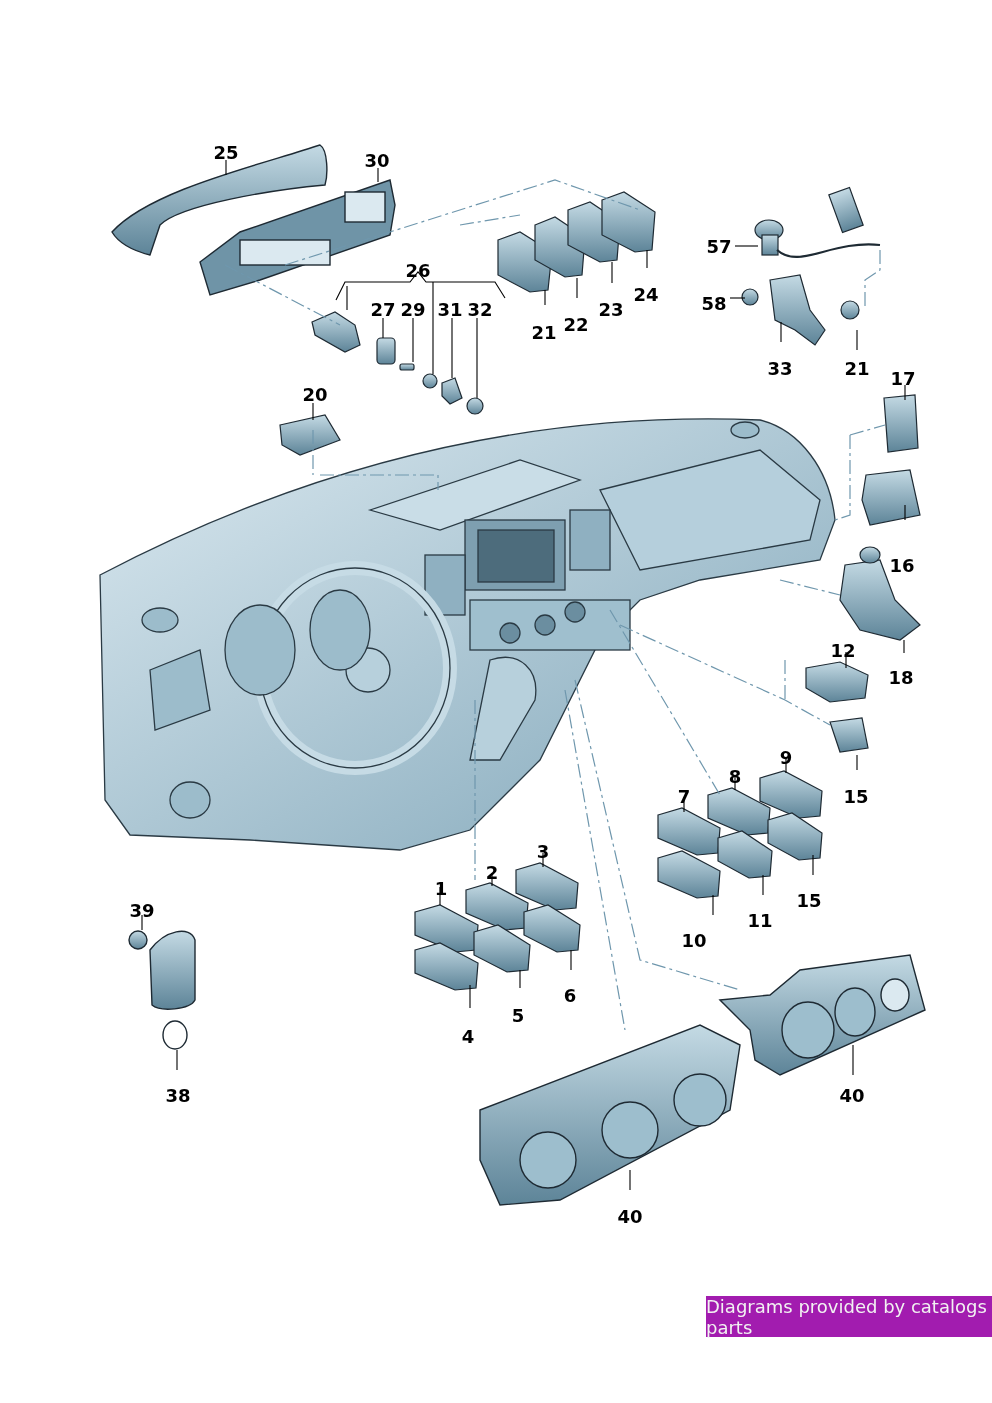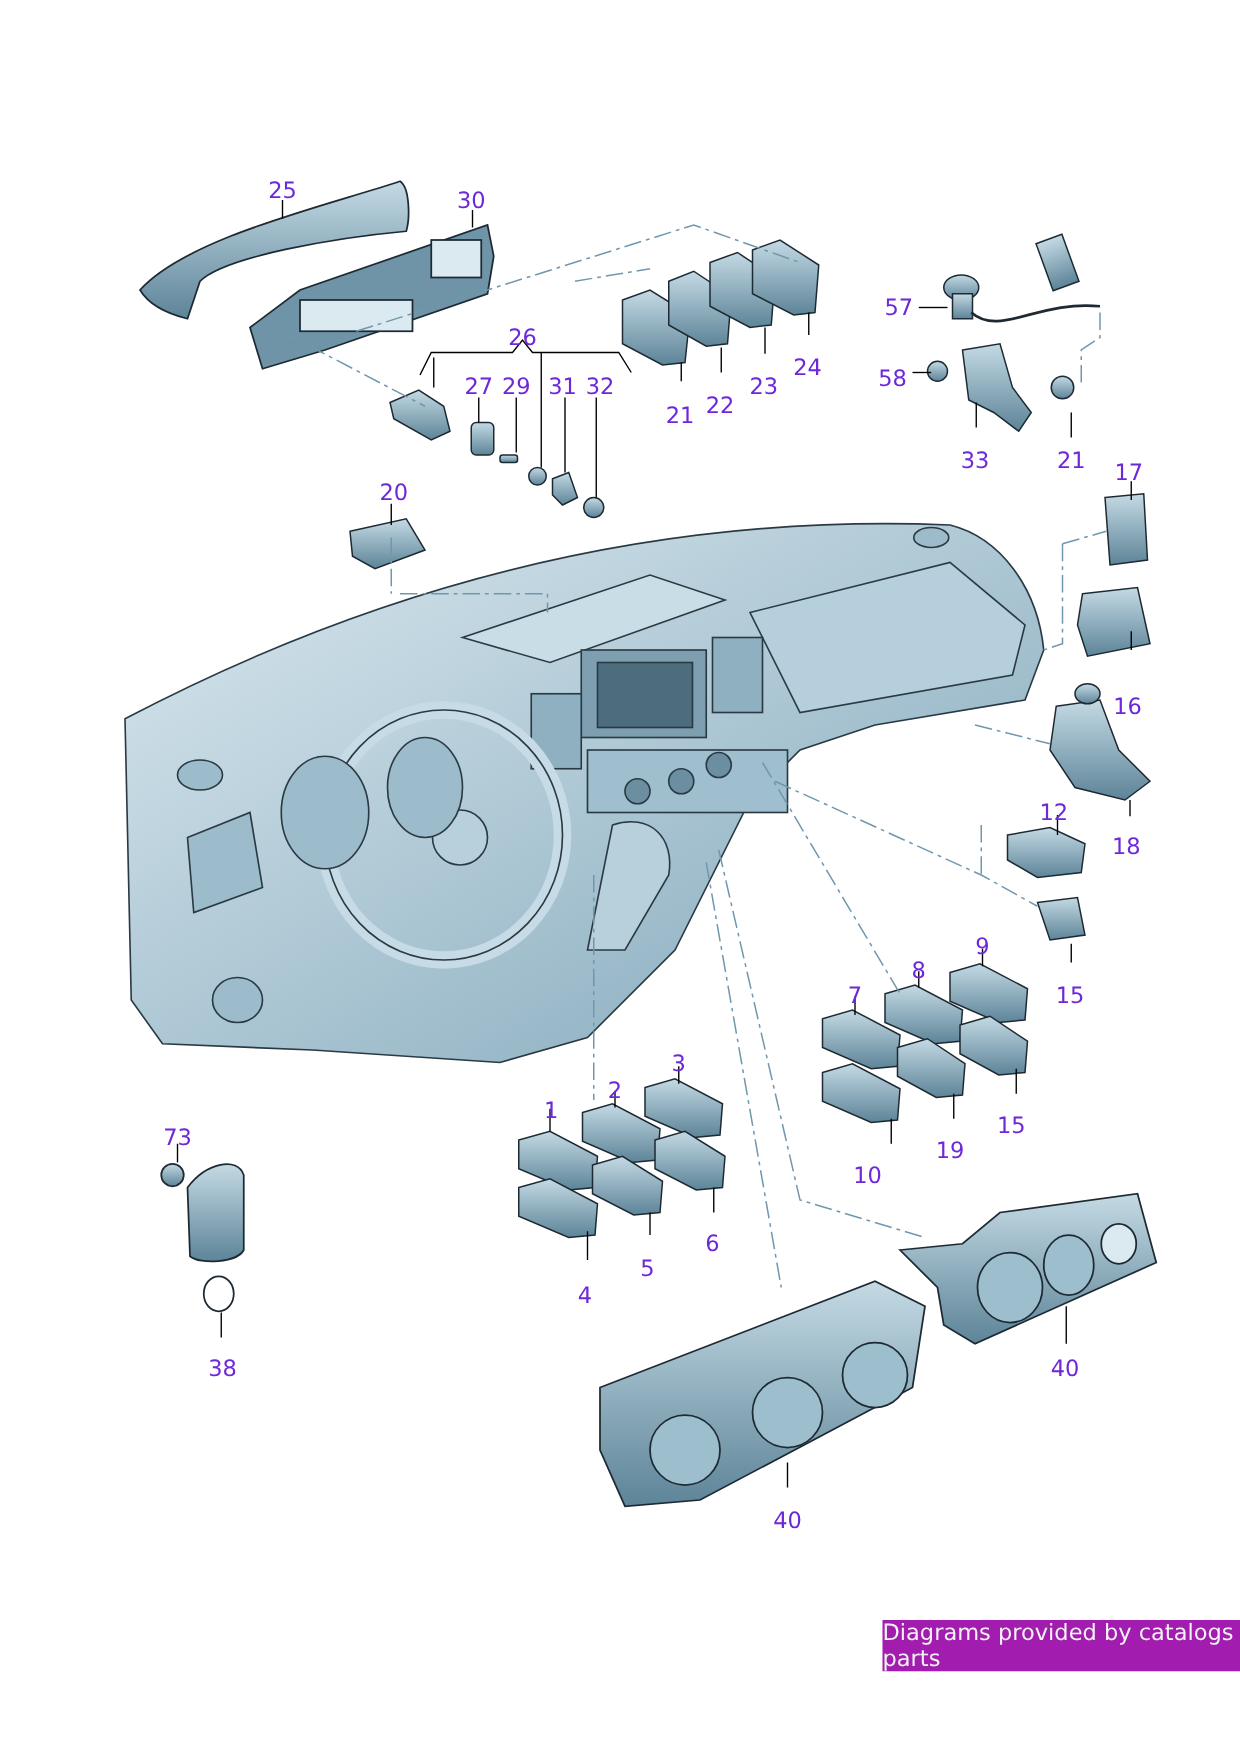--- a/index.html
+++ b/index.html
@@ -1,20 +1,20 @@
 <!DOCTYPE html>
 <html><head>
 <meta charset="utf-8">
 <style>
   html, body { margin:0; padding:0; background:#ffffff; }
   body { width:992px; height:1403px; position:relative; overflow:hidden;
          font-family:"DejaVu Sans", sans-serif; }
   #diagram { position:absolute; left:0; top:0; width:992px; height:1403px; }
-  .lbl { position:absolute; font-size:18px; color:#6d28d9; transform:translate(-50%,-50%);
-         white-space:nowrap; line-height:1; cursor:pointer; }
+  .lbl { position:absolute; font-size:18px; color:#000000; transform:translate(-50%,-50%);
+         white-space:nowrap; line-height:1; cursor:pointer;font-weight:bold; }
   .footer { position:absolute; left:706px; top:1296px; width:286px; height:41px;
             background:#a21caf; color:#f2f2f2; font-size:18px;
             display:flex; align-items:center; justify-content:center; }
 </style>
 </head>
 <body>
 
 <svg id="diagram" viewBox="0 0 992 1403" xmlns="http://www.w3.org/2000/svg">
   <defs>
     <linearGradient id="g1" x1="0" y1="0" x2="1" y2="1">
@@ -216,20 +216,20 @@
 <div class="lbl" style="left:441px;top:889px">1</div>
 <div class="lbl" style="left:492px;top:873px">2</div>
 <div class="lbl" style="left:543px;top:852px">3</div>
 <div class="lbl" style="left:468px;top:1037px">4</div>
 <div class="lbl" style="left:518px;top:1016px">5</div>
 <div class="lbl" style="left:570px;top:996px">6</div>
 <div class="lbl" style="left:684px;top:797px">7</div>
 <div class="lbl" style="left:735px;top:777px">8</div>
 <div class="lbl" style="left:786px;top:758px">9</div>
 <div class="lbl" style="left:694px;top:941px">10</div>
-<div class="lbl" style="left:760px;top:921px">19</div>
+<div class="lbl" style="left:760px;top:921px">11</div>
 <div class="lbl" style="left:809px;top:901px">15</div>
-<div class="lbl" style="left:142px;top:911px">73</div>
+<div class="lbl" style="left:142px;top:911px">39</div>
 <div class="lbl" style="left:178px;top:1096px">38</div>
 <div class="lbl" style="left:630px;top:1217px">40</div>
 <div class="lbl" style="left:852px;top:1096px">40</div>
 
 <div class="footer">Diagrams provided by catalogs parts</div>
 
 </body></html>

